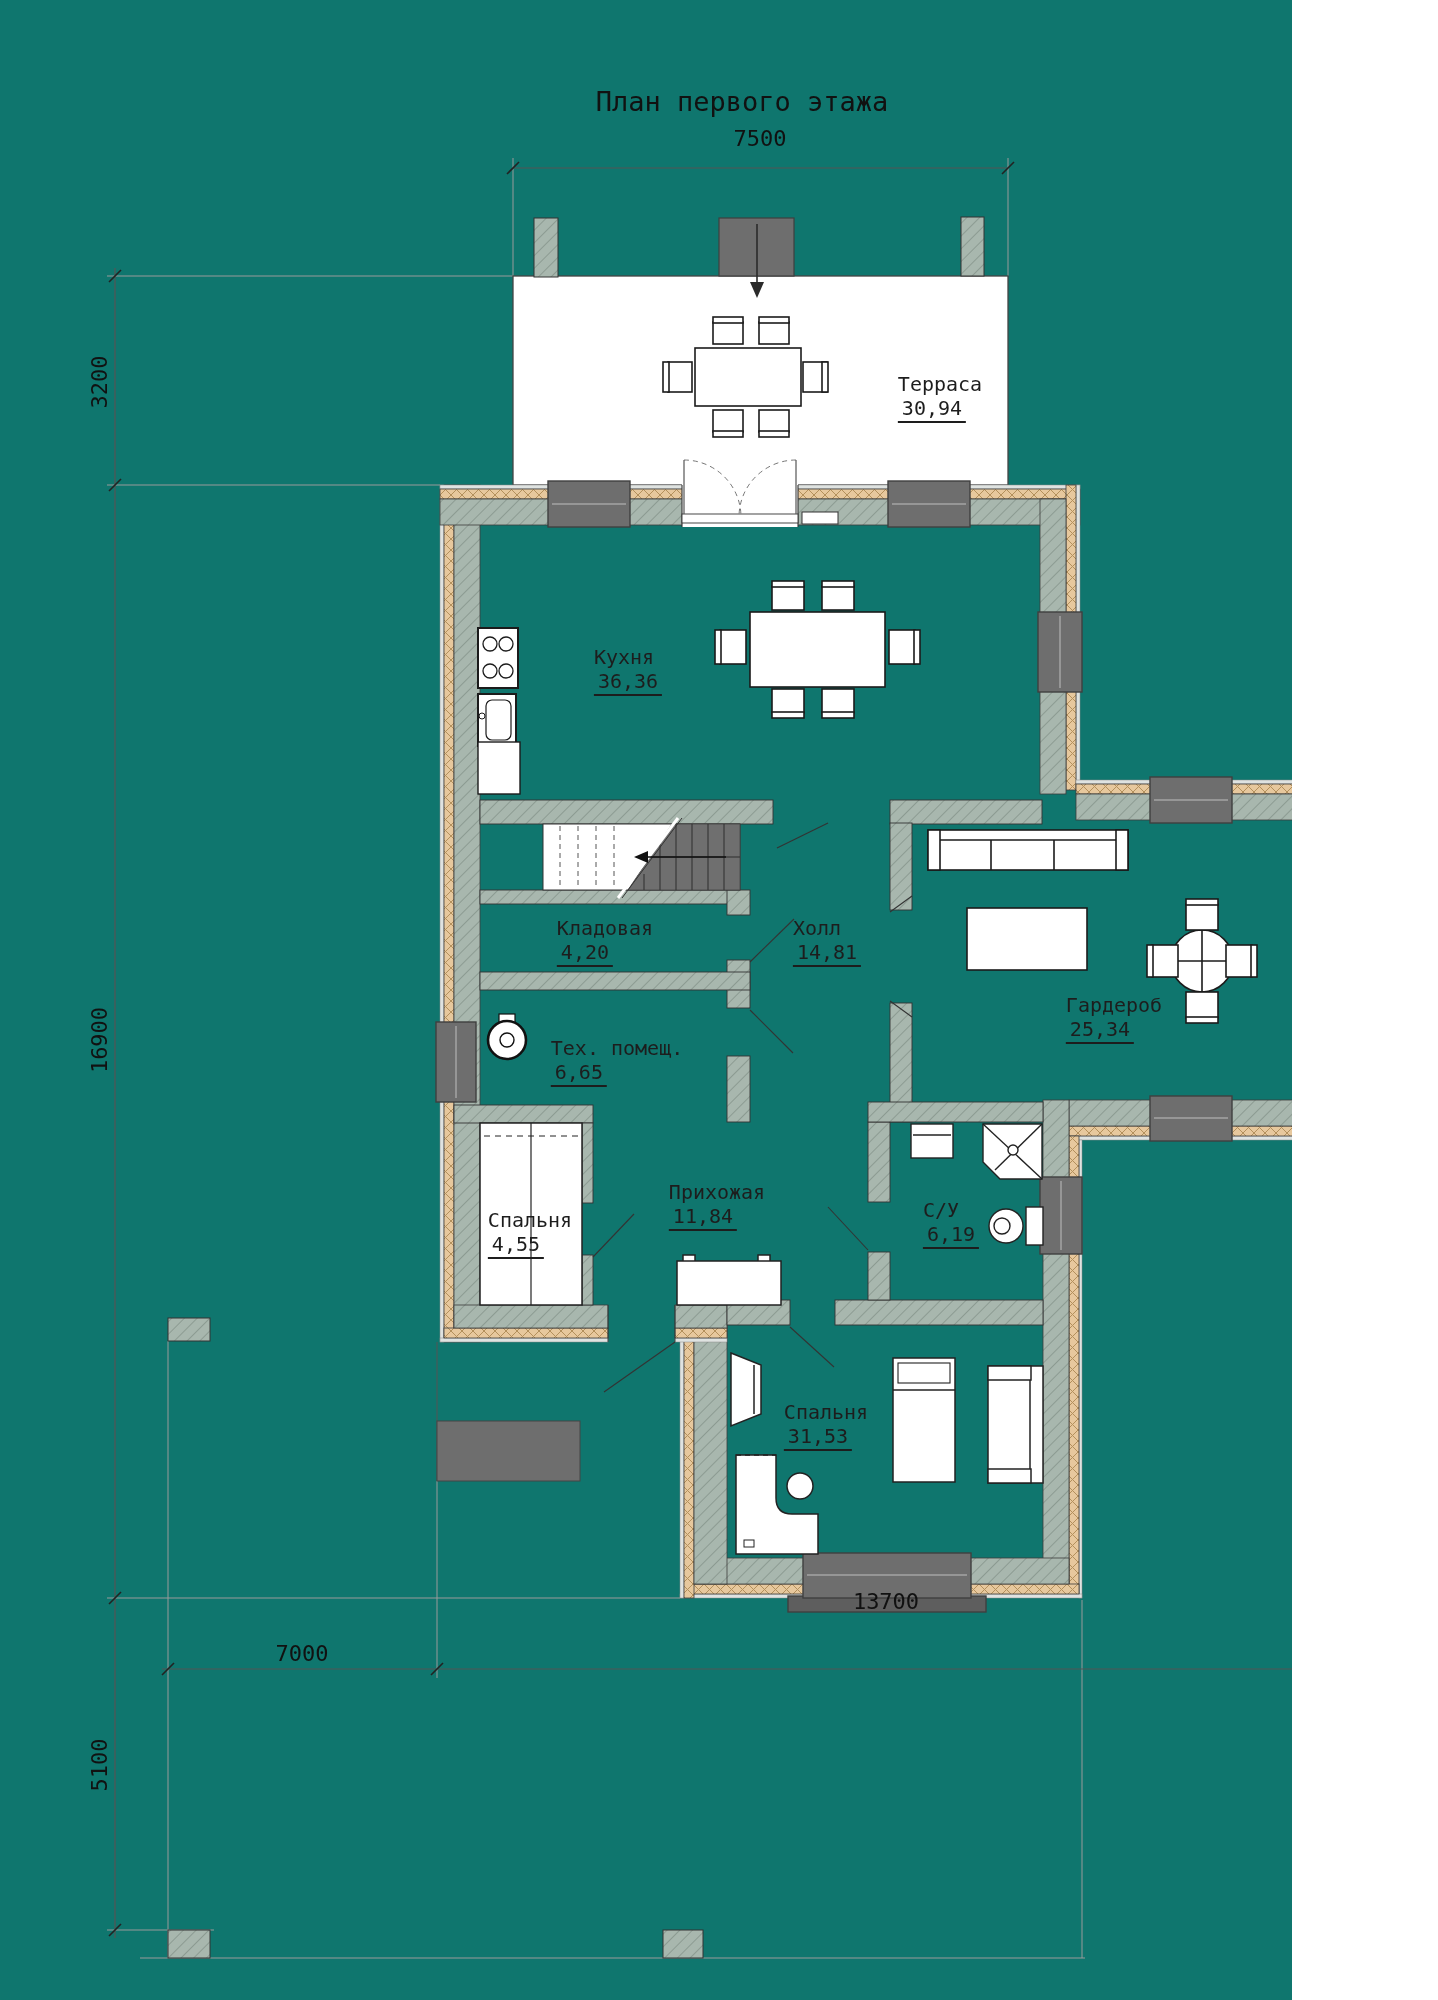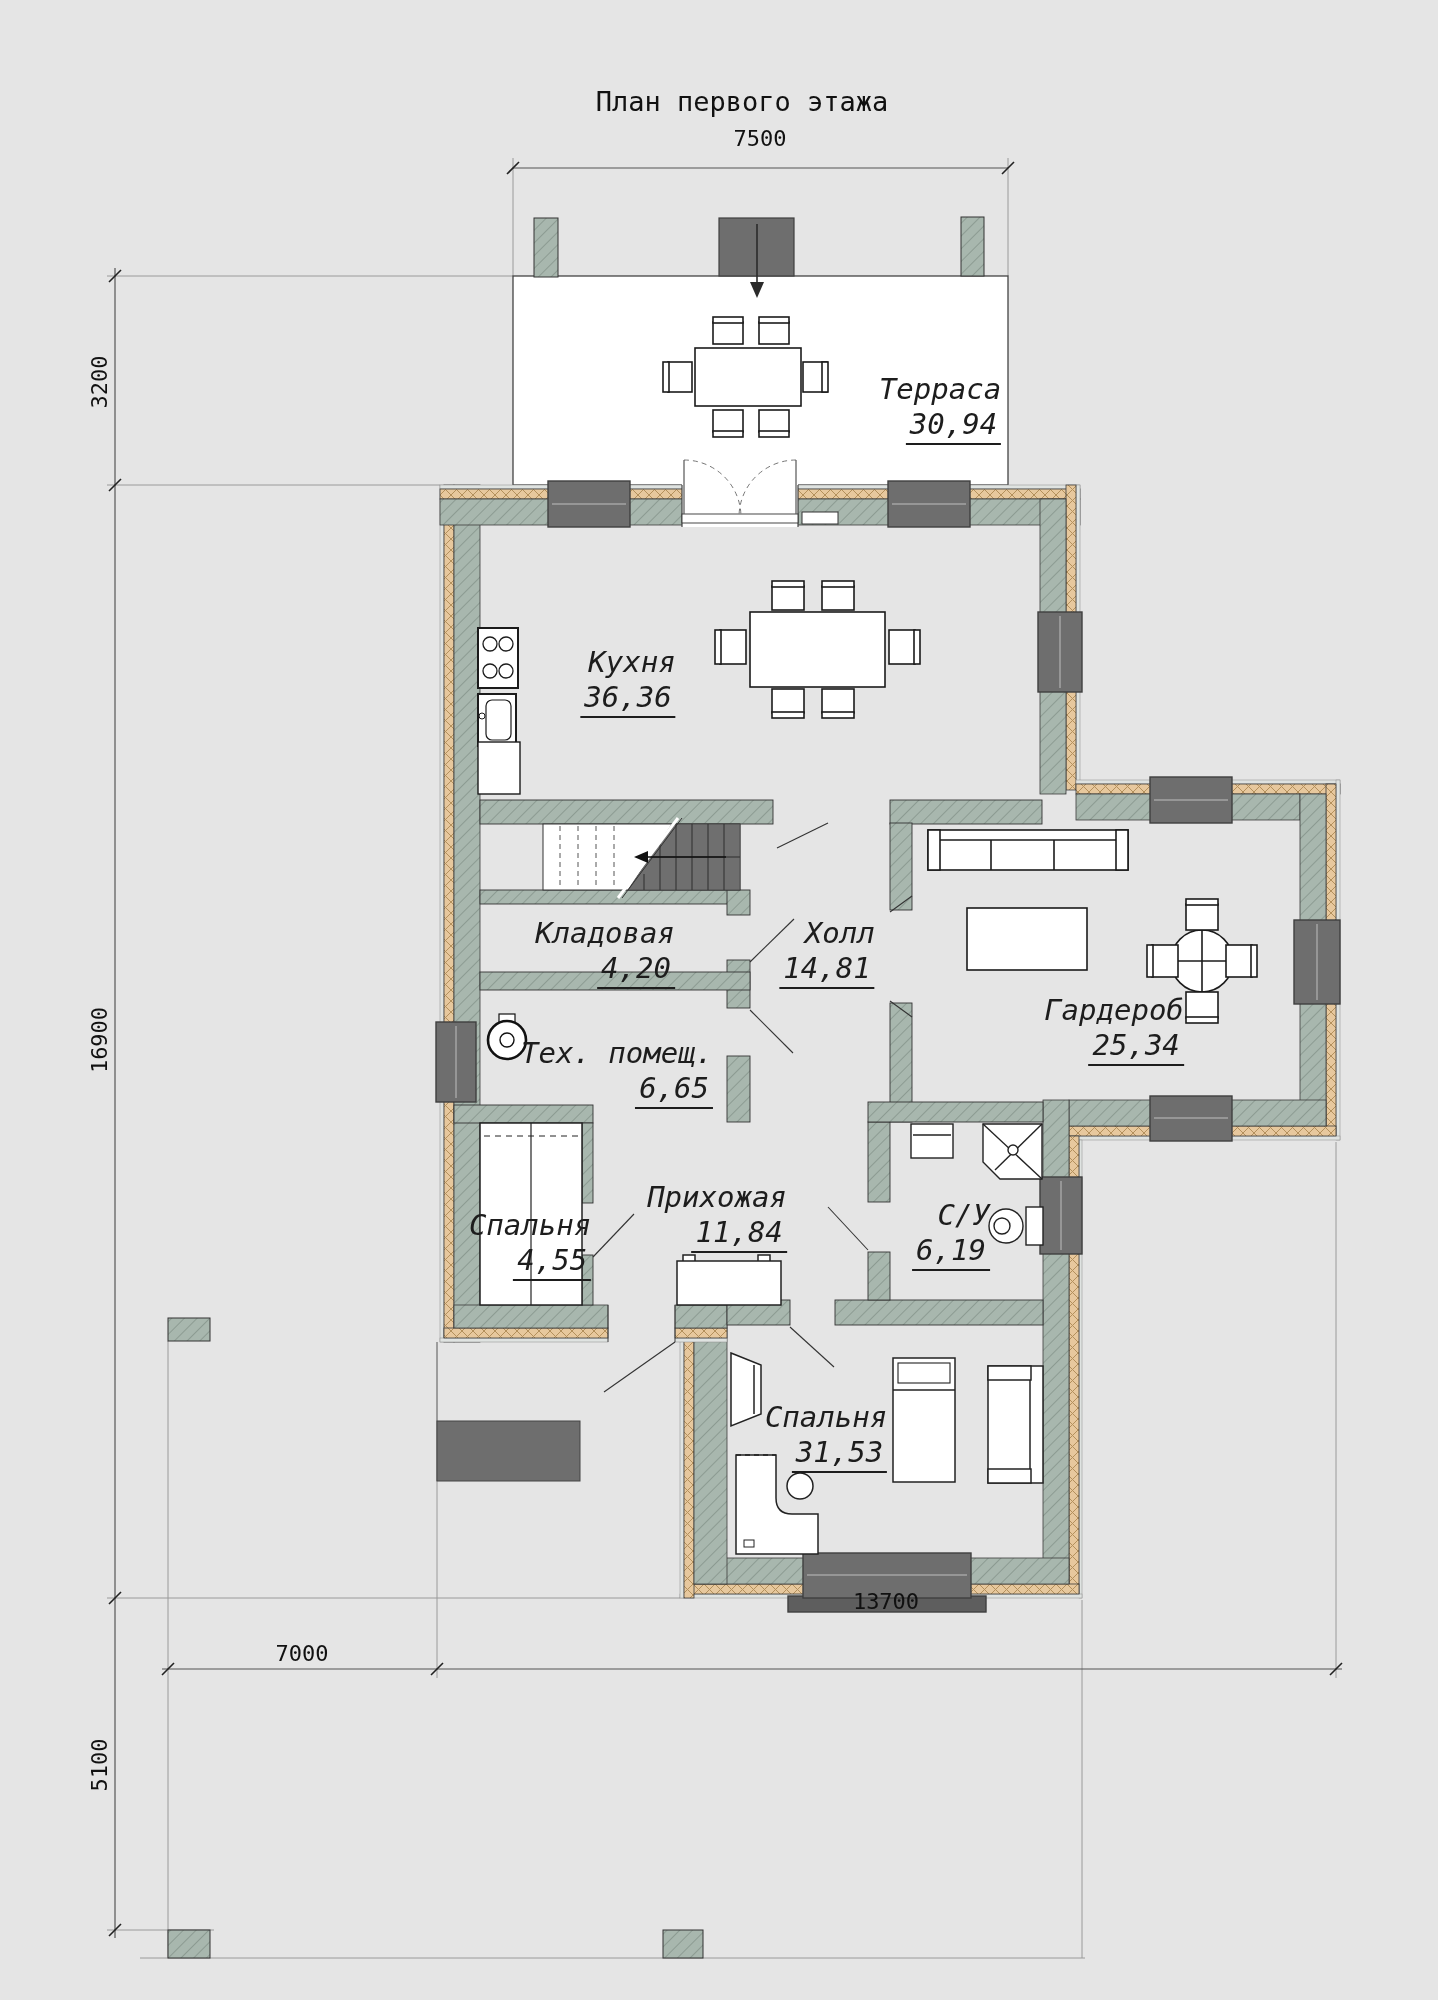--- a/index.html
+++ b/index.html
@@ -1,21 +1,21 @@
 <!DOCTYPE html>
 <html><head>
 <meta charset="utf-8">
 <style>
   html,body{margin:0;padding:0;background:#ffffff;}
-  .stage{position:relative;width:1438px;height:2000px;background:#e5e5e5;overflow:hidden;
+  .stage{position:relative;width:1292px;height:2000px;background:#0f766e;overflow:hidden;
          font-family:"DejaVu Sans Mono",monospace;}
   .stage svg{position:absolute;left:0;top:0;}
   .plan-title{position:absolute;transform:translateX(-50%);font-size:27px;color:#111;white-space:nowrap;}
-  .room-label{position:absolute;transform:translateX(-50%);text-align:right;font-size:29px;
-              color:#1d1d1d;line-height:1.22;white-space:nowrap;font-style:italic;}
+  .room-label{position:absolute;transform:translateX(-50%);text-align:left;font-size:20px;
+              color:#1d1d1d;line-height:1.22;white-space:nowrap;}
   .room-label .area{display:inline-block;border-bottom:2px solid #1d1d1d;padding:0 4px 0 4px;}
   .dim-label{position:absolute;transform:translateX(-50%);font-size:22px;color:#111;white-space:nowrap;}
   .dim-label.vert{transform:translate(-50%,-50%) rotate(-90deg);}
 </style>
 </head>
 <body>
 
 <div class="stage">
 
 <svg width="1438" height="2000" viewBox="0 0 1438 2000">

